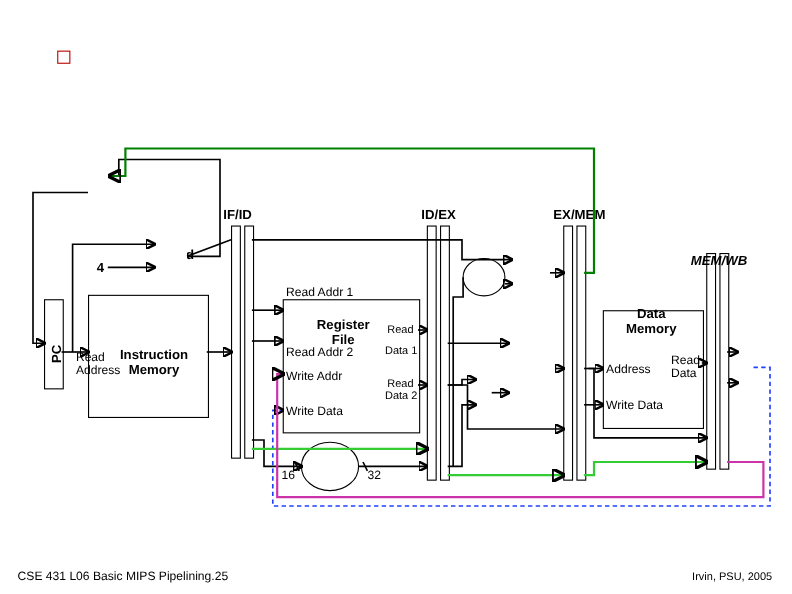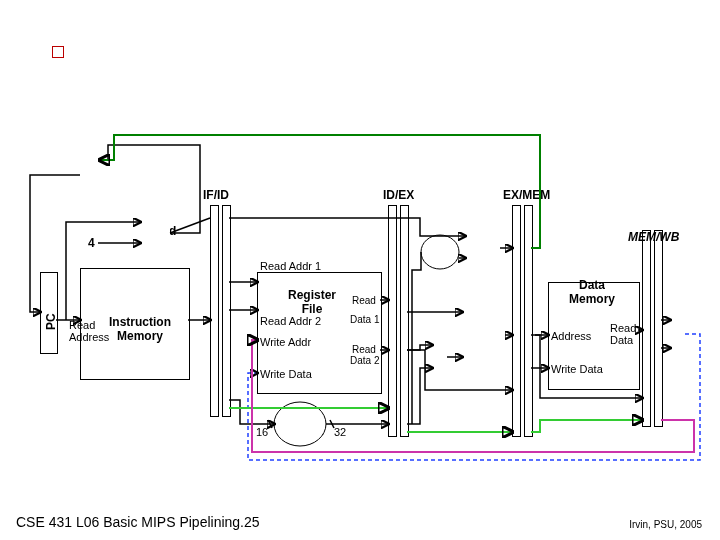--- a/index.html
+++ b/index.html
@@ -1,20 +1,20 @@
 <!DOCTYPE html>
 <html><head>
 <meta charset="utf-8">
 <style>
   html, body { margin:0; padding:0; width:720px; height:540px; font-family: Arial, Helvetica, sans-serif; background:#fff; color:#000; }
   .page { position:relative; width:720px; height:540px; }
   .title { position:absolute; left:38px; top:6px; font-size:24px; font-weight:bold; text-decoration:underline; text-decoration-color:#003399; }
   .bullet-sq { position:absolute; width:10px; height:10px; border:1.5px solid #b00; background:#fff; }
   .bullet-text { position:absolute; font-size:19px; line-height:1.25; }
-  .footer-left { position:absolute; left:16px; bottom:10px; font-size:14px; }
+  .footer-left { position:absolute; left:16px; bottom:10px; font-size:11px; }
   .footer-right { position:absolute; right:18px; bottom:10px; font-size:10px; }
   .box { position:absolute; border:1.5px solid #000; background:#fff; }
   .lbl { position:absolute; font-weight:bold; font-size:12px; }
   .lbl-sm { position:absolute; font-size:11px; }
   .lbl-xs { position:absolute; font-size:10px; }
   .pc-label { position:absolute; transform:rotate(-90deg); transform-origin:left top; font-weight:bold; font-size:12px; }
   svg.overlay { position:absolute; left:0; top:0; width:720px; height:540px; pointer-events:none; }
   svg line, svg polyline, svg path { stroke:#000; stroke-width:1.5; fill:none; }
   svg polygon { stroke:none; }
   .wire-green { stroke:#008000; stroke-width:2; }

